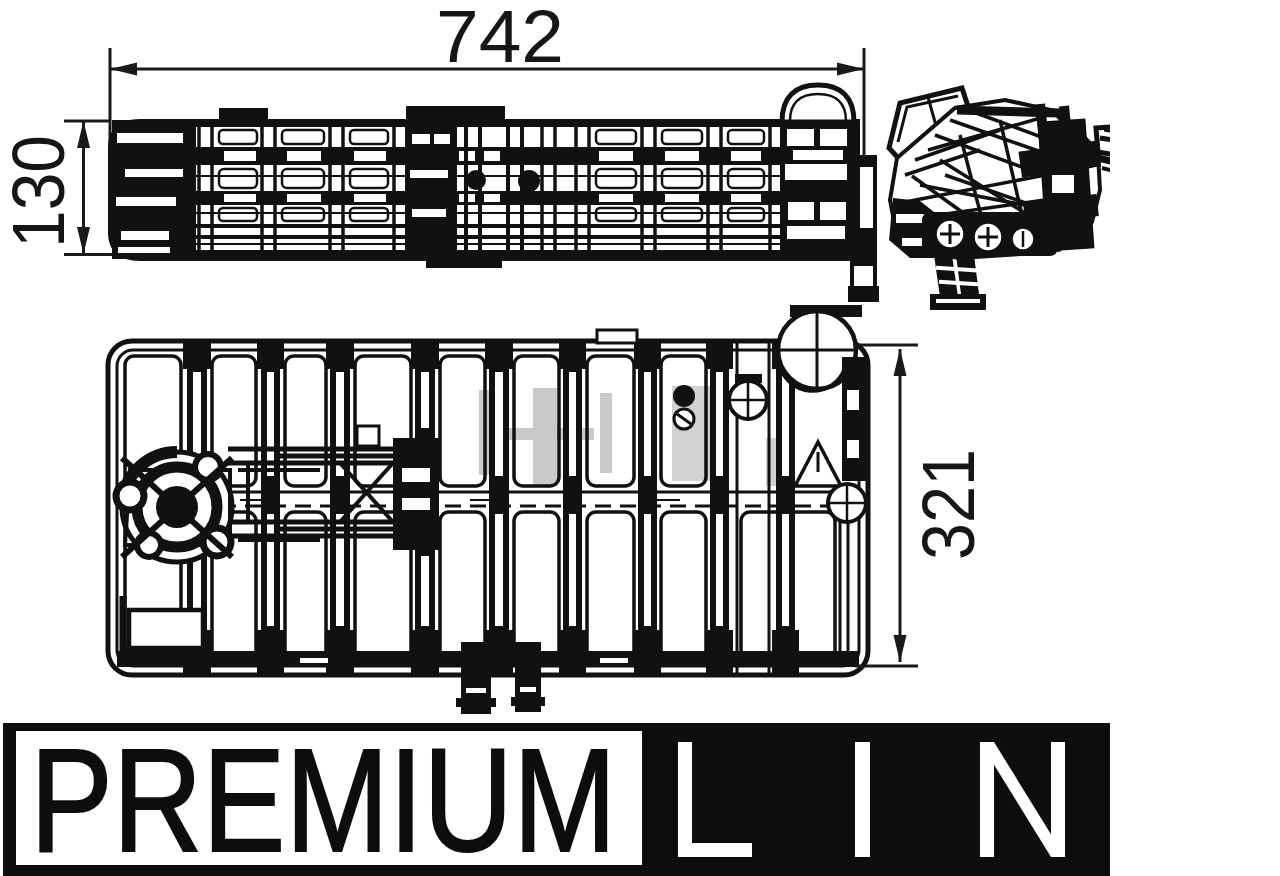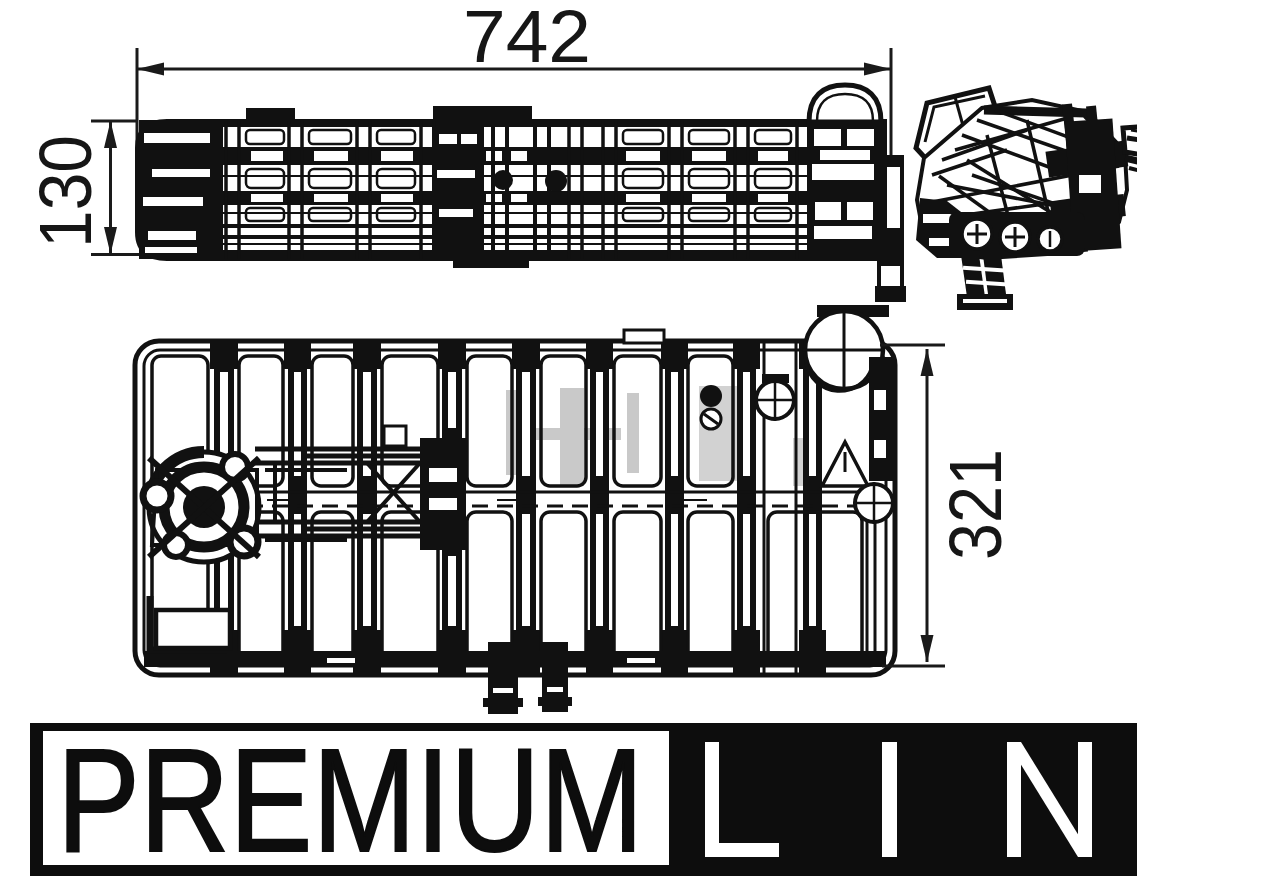--- a/index.html
+++ b/index.html
@@ -1,16 +1,16 @@
 <!DOCTYPE html>
 <html><head>
 <meta charset="utf-8">
 <style>
   html,body{margin:0;padding:0;background:#fff;}
-  #stage{position:relative;width:1110px;height:876px;background:#fff;overflow:hidden;margin-left:27px;}
+  #stage{position:relative;width:1110px;height:876px;background:#fff;overflow:hidden;}
   svg{display:block;}
   text{font-family:"Liberation Sans", sans-serif;}
 </style>
 </head>
 <body>
 <div id="stage">
 <svg width="1280" height="876" viewBox="0 0 1280 876" fill="none" stroke="none">
 
   <rect x="0" y="0" width="1280" height="876" fill="#ffffff"></rect>
 

